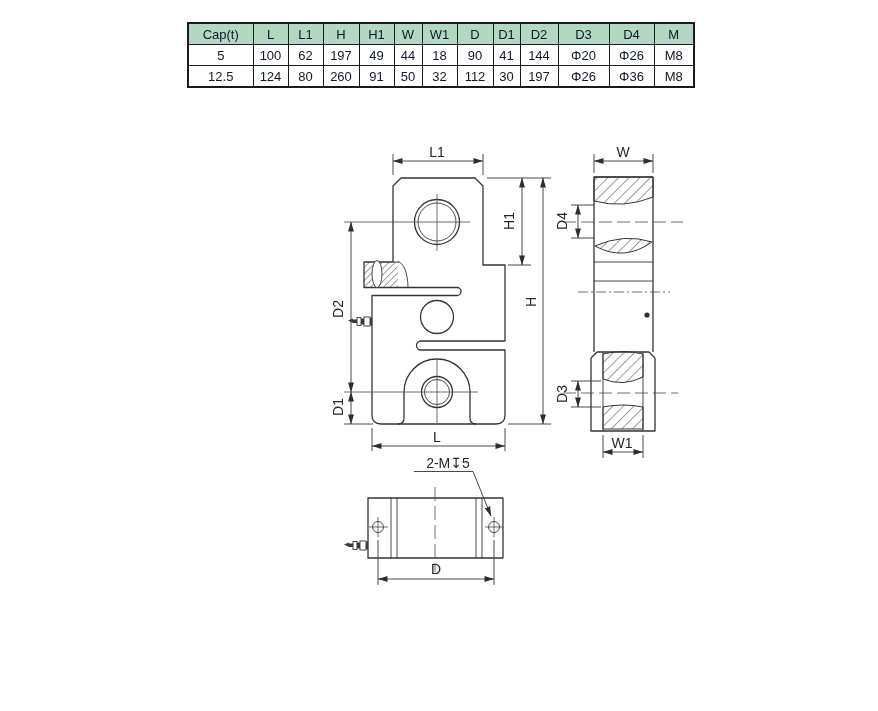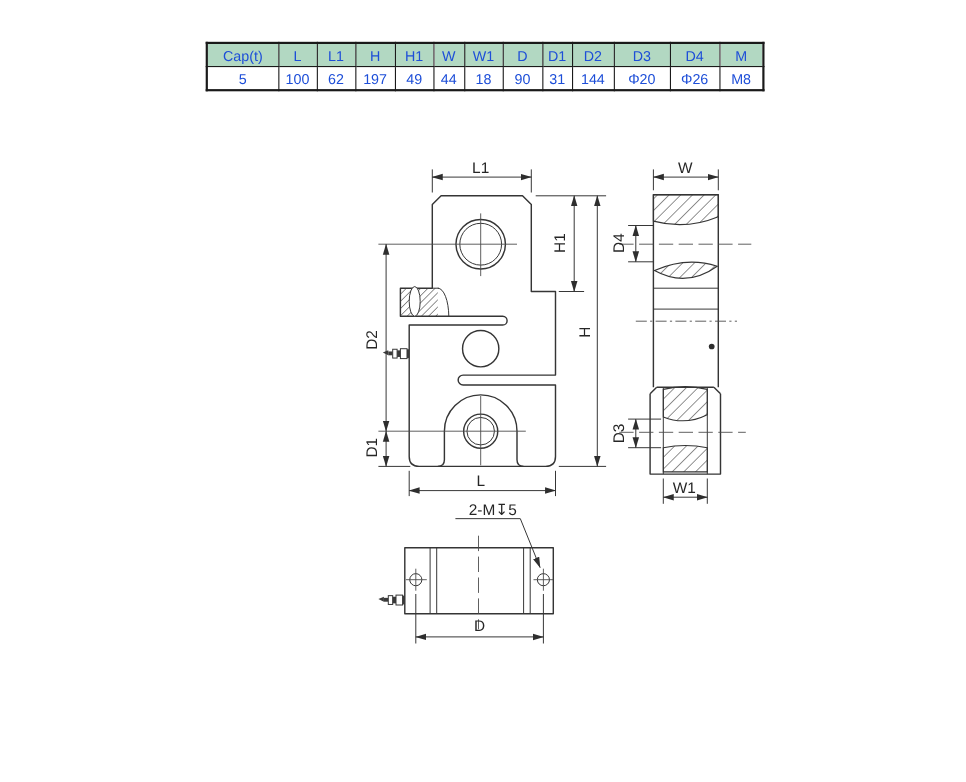--- a/index.html
+++ b/index.html
@@ -1,20 +1,20 @@
 <!DOCTYPE html>
 <html><head>
 <meta charset="utf-8">
 <style>
   html,body{margin:0;padding:0;background:#ffffff;}
   body{width:878px;height:711px;position:relative;overflow:hidden;
        font-family:"Liberation Sans",sans-serif;color:#222;}
   
-  .spec-table{position:absolute;left:187px;top:38px;border-collapse:collapse;
-              table-layout:fixed;width:506px;font-size:13px;color:#1d4ed8;}
+  .spec-table{position:absolute;left:187px;top:22px;border-collapse:collapse;
+              table-layout:fixed;width:506px;font-size:13px;color:#0f172a;}
   .spec-table th,.spec-table td{border:1px solid #1a1a1a;text-align:center;
               vertical-align:middle;padding:0;height:20px;font-weight:normal;
               white-space:nowrap;overflow:hidden;}
   .spec-table{border:2px solid #1a1a1a;}
   .spec-table tr.green{background:#b2d8c2;}
   .spec-table tr.white{background:#ffffff;}
   
   .drawing{position:absolute;left:0;top:0;}
   .ln{stroke:#353535;stroke-width:1.3;fill:none;stroke-linejoin:round;}
   .thin{stroke:#353535;stroke-width:0.9;fill:none;}
@@ -59,24 +59,39 @@
   </tr>
   <tr class="white">
     <td>5</td>
     <td>100</td>
     <td>62</td>
     <td>197</td>
     <td>49</td>
     <td>44</td>
     <td>18</td>
     <td>90</td>
-    <td>31</td>
+    <td>41</td>
     <td>144</td>
     <td>Φ20</td>
     <td>Φ26</td>
+    <td>M8</td>
+  </tr>
+  <tr class="white">
+    <td>12.5</td>
+    <td>124</td>
+    <td>80</td>
+    <td>260</td>
+    <td>91</td>
+    <td>50</td>
+    <td>32</td>
+    <td>112</td>
+    <td>30</td>
+    <td>197</td>
+    <td>Φ26</td>
+    <td>Φ36</td>
     <td>M8</td>
   </tr>
 </tbody>
   </table>
 
 <svg class="drawing" width="878" height="711" viewBox="0 0 878 711">
   <defs>
     <marker id="arr" viewBox="0 0 10 8" markerWidth="11" markerHeight="8.8" refX="9.6" refY="4" orient="auto-start-reverse">
       <path d="M0,1 L10,4 L0,7 Z" fill="#2e2e2e"></path>
     </marker>

